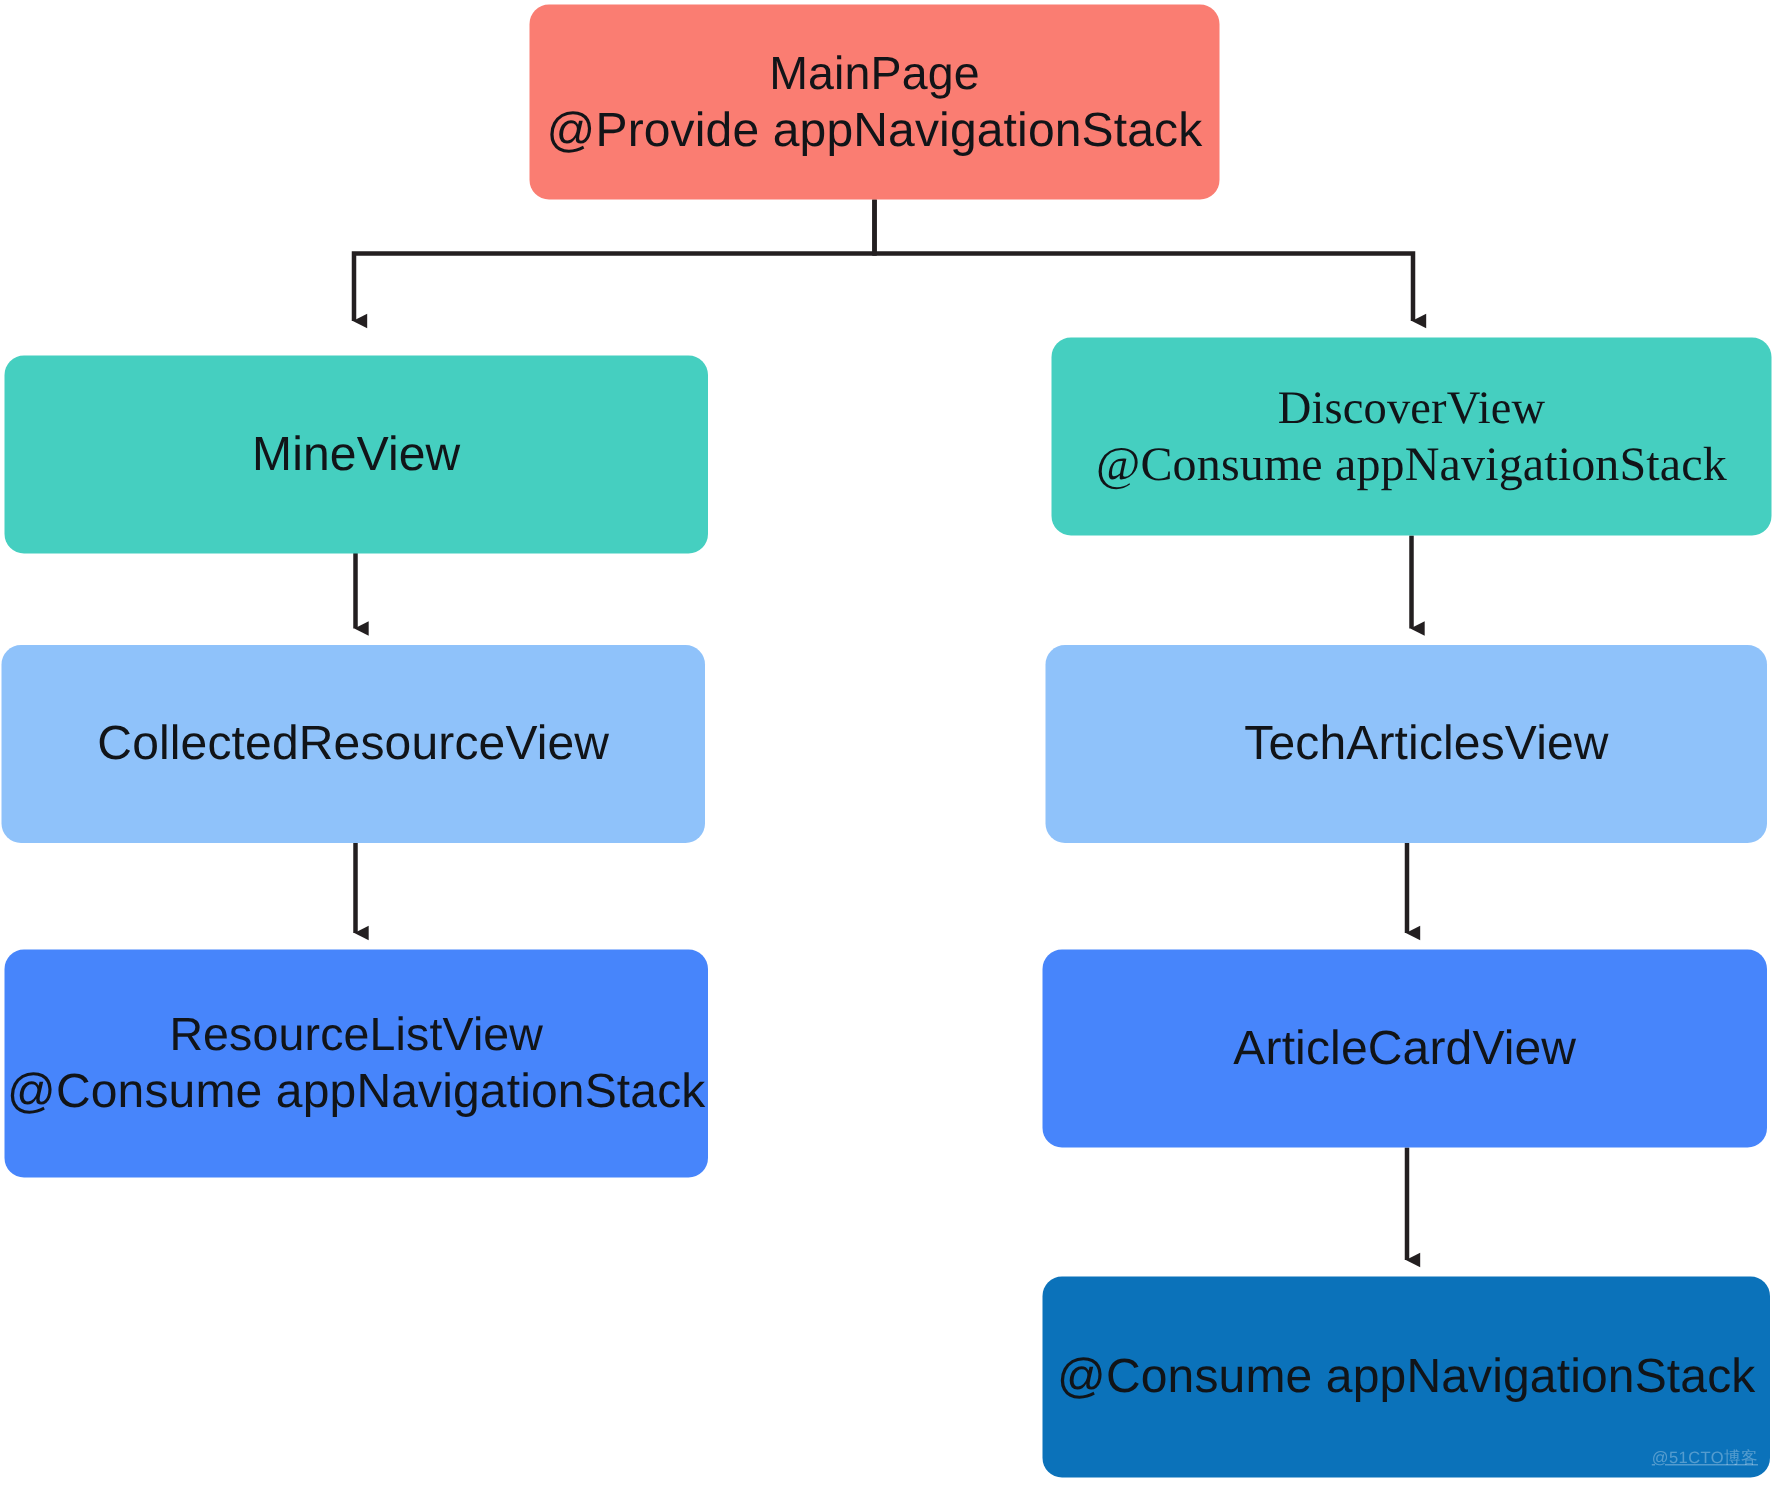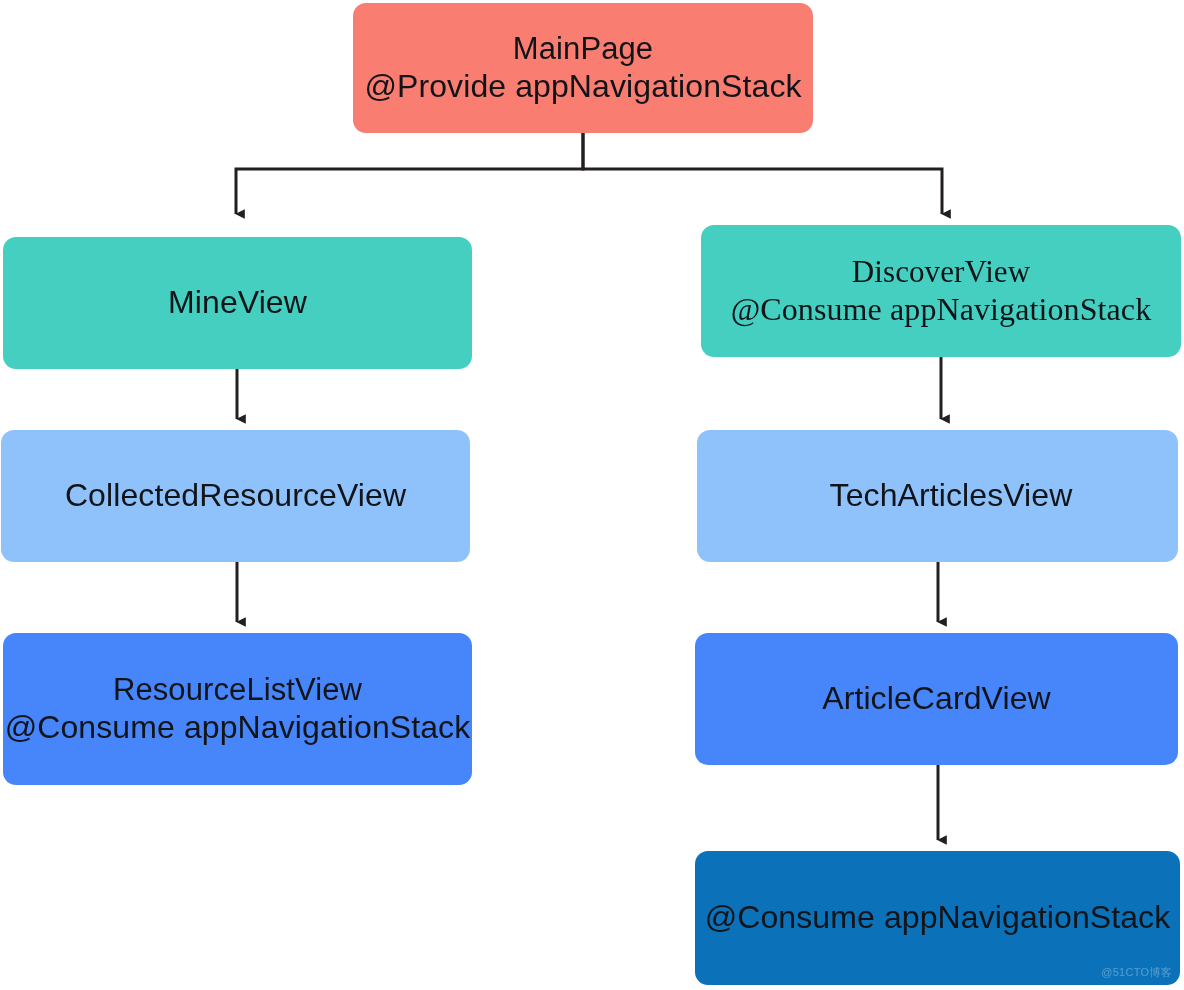--- a/index.html
+++ b/index.html
@@ -59,20 +59,21 @@
   .watermark {
     position: absolute;
     right: 8px;
     bottom: 6px;
     font-size: 11px;
     color: rgba(255,255,255,0.30);
     letter-spacing: 0.3px;
     user-select: none;
     z-index: 5;
     white-space: nowrap;
+    text-decoration: underline;
   }
 </style>
 </head>
 <body>
 
 <div id="canvas">
 
   <svg id="edge-layer" viewBox="0 0 1184 990" width="1184" height="990" xmlns="http://www.w3.org/2000/svg">
     <defs>
       <marker id="arrowhead" markerWidth="11" markerHeight="11" refX="5.2" refY="9.4" orient="auto" markerUnits="userSpaceOnUse">

